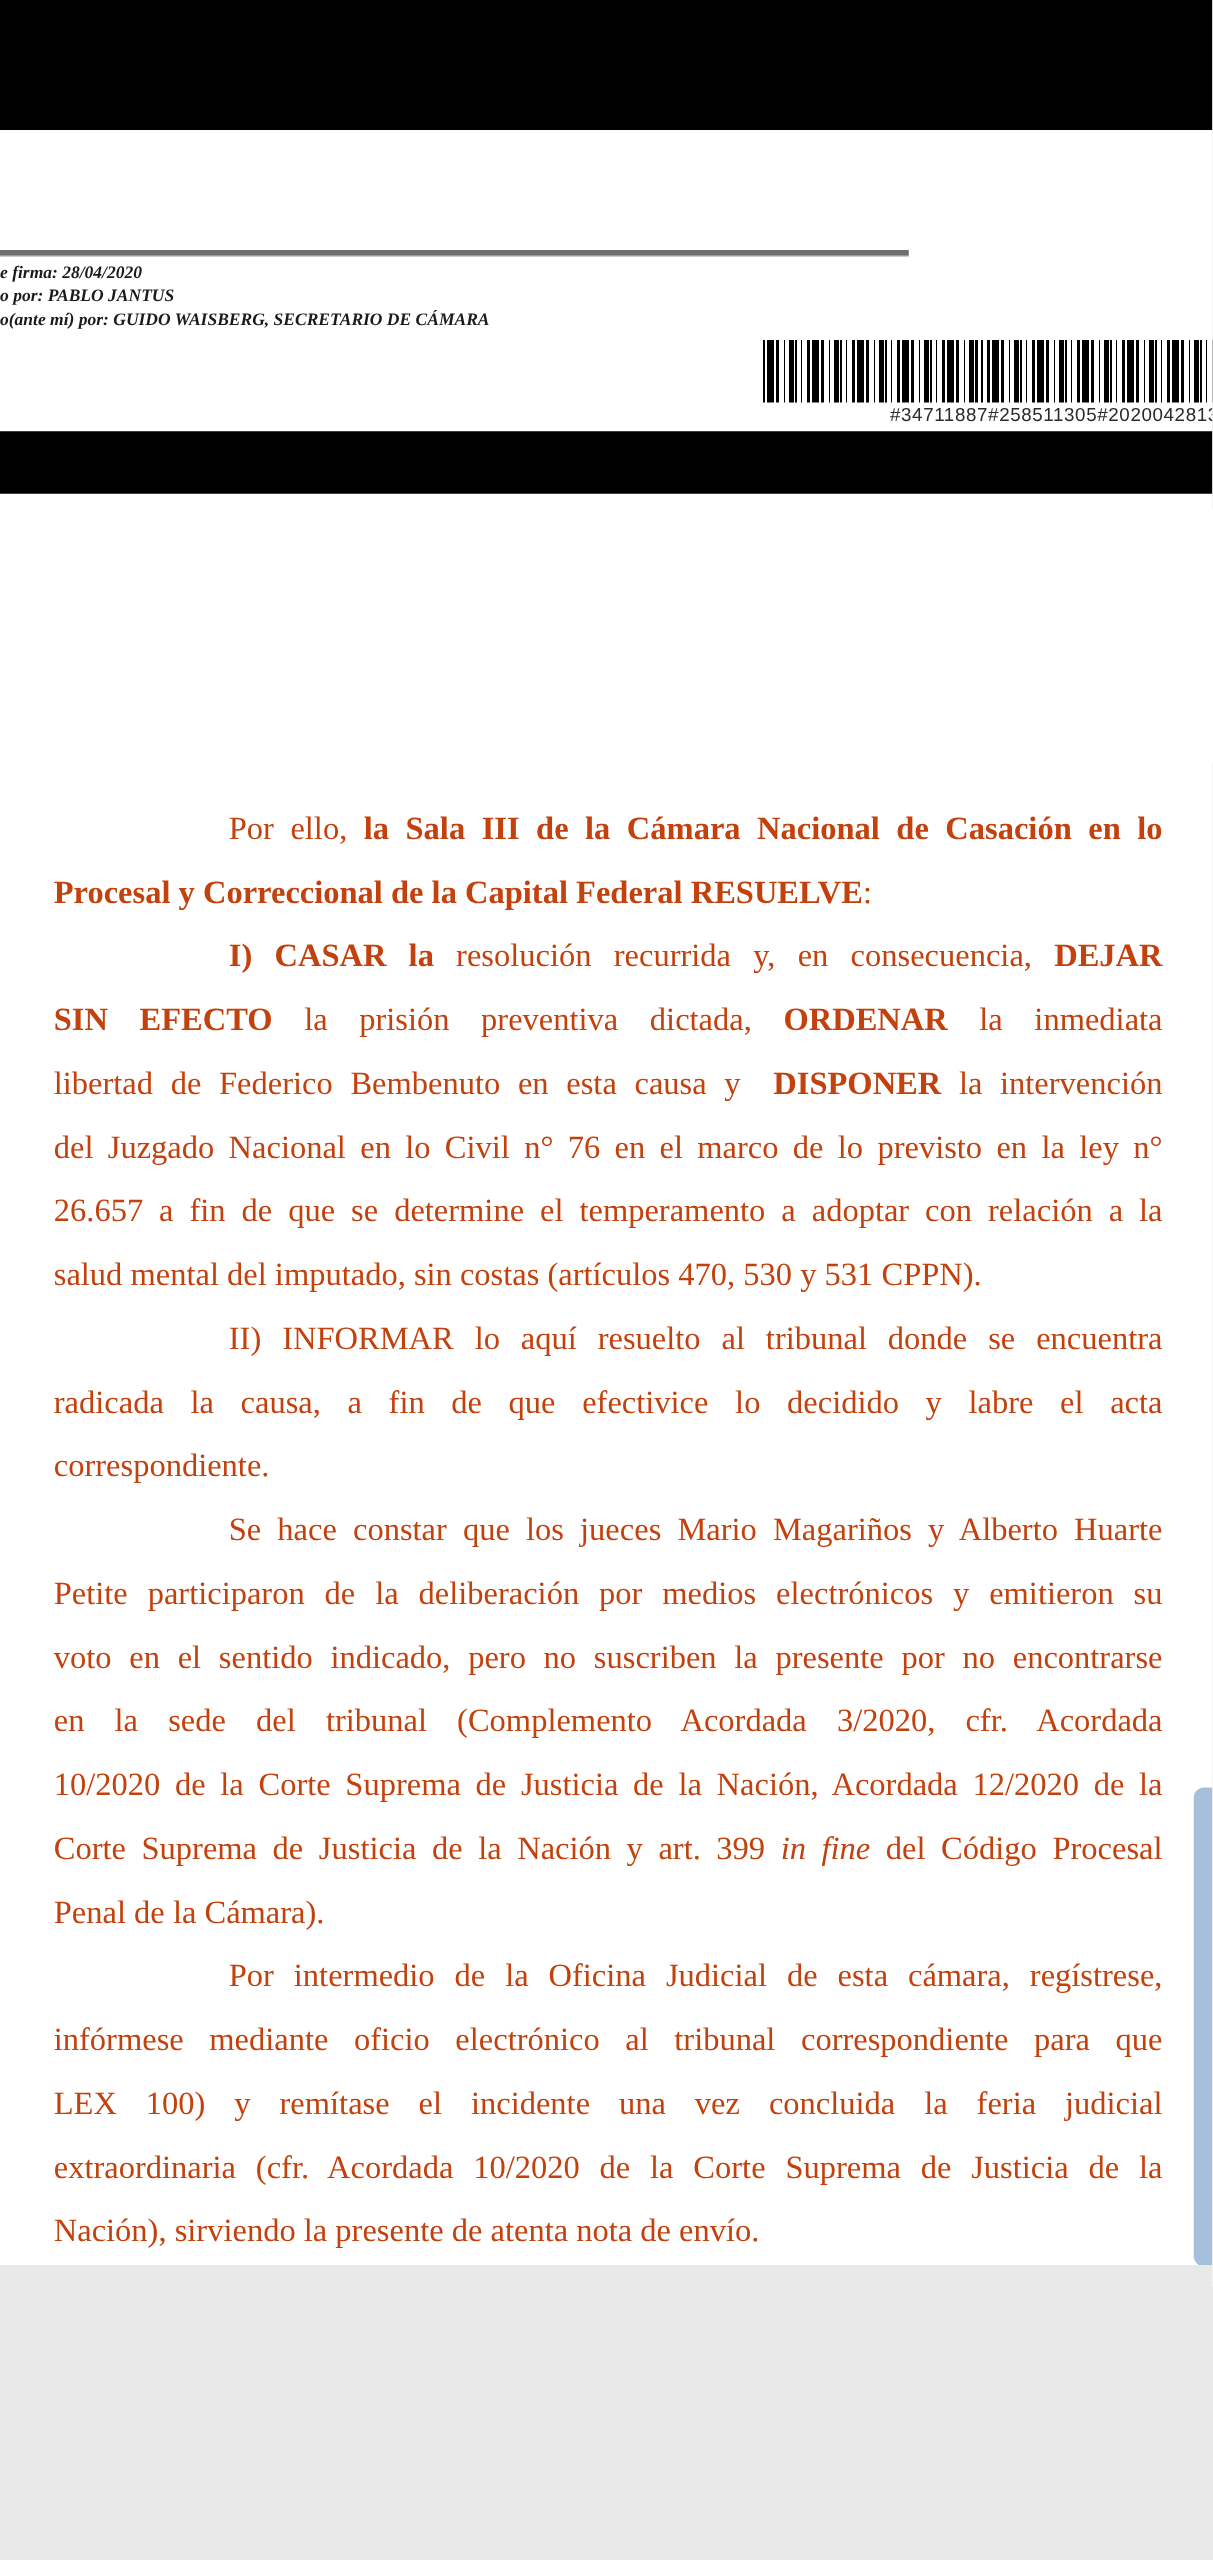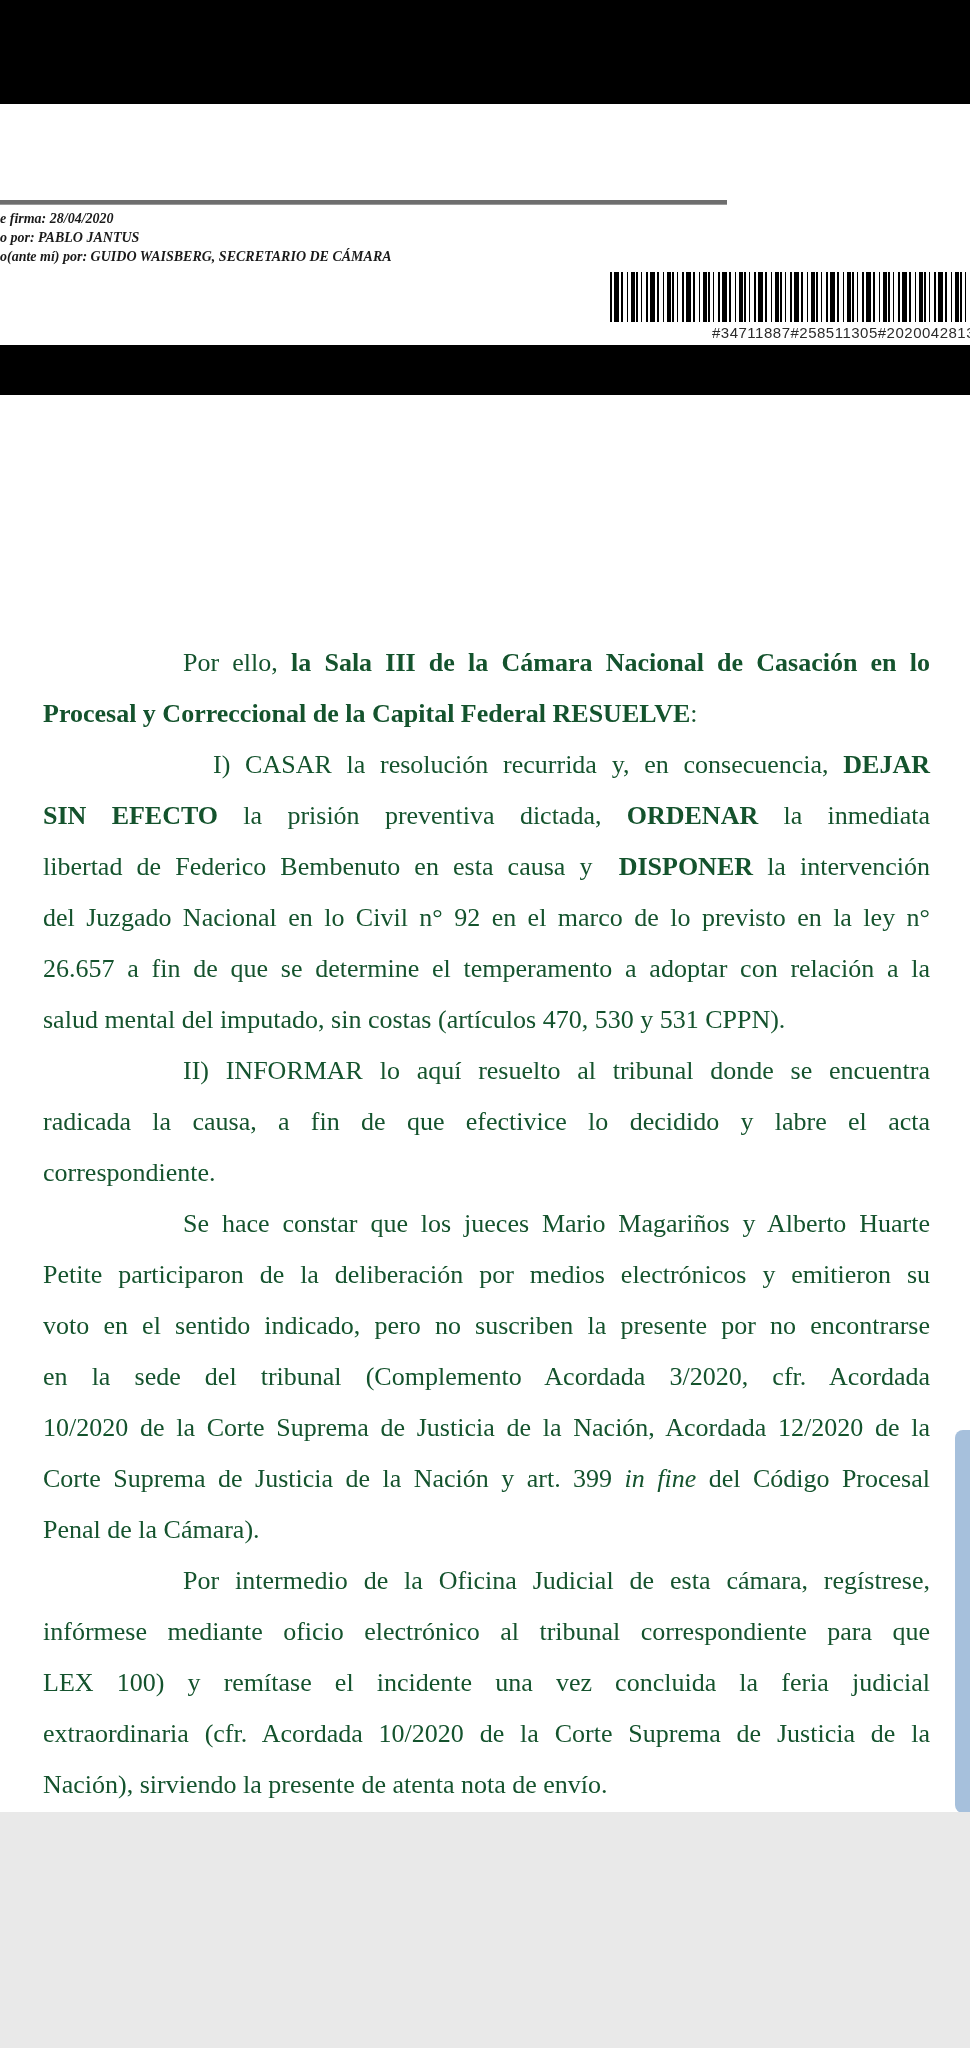--- a/index.html
+++ b/index.html
@@ -26,21 +26,21 @@
       #000 11px,#000 13px,#fff 13px,#fff 17px,
       #000 17px,#000 18px,#fff 18px,#fff 21px,
       #000 21px,#000 25px,#fff 25px,#fff 26px,
       #000 26px,#000 28px,#fff 28px,#fff 31px,
       #000 31px,#000 32px,#fff 32px,#fff 36px); }
   .barcode-num { position:absolute; left:712px; top:324px; width:300px;
     font-family:"Liberation Sans", sans-serif; font-size:15px; letter-spacing:0.5px;
     color:#2b2b2b; white-space:nowrap; }
 
   .doc-body { position:absolute; left:43px; top:637px; width:887px;
-    font-size:26px; line-height:51px; color:#14532d; }
+    font-size:26px; line-height:51px; color:#c2410c; }
   .tline { text-align:justify; text-align-last:justify; }
   .tline.tlast { text-align-last:left; }
   .tline.tindent { text-indent:140px; }
 
   .sig-name { position:absolute; left:193px; top:1972px;
     font-size:30px; color:#1c1c1c; white-space:nowrap; }
 
   .scroll-tab { position:absolute; right:0; top:1430px; width:15px; height:383px;
     background:#a6c0dc; border-radius:8px 0 0 8px; }
 </style>
@@ -60,24 +60,24 @@
   </div>
 
   <div class="barcode"></div>
   <div class="barcode-num">#34711887#258511305#2020042813</div>
 
   <div class="bar sep-bar"></div>
 
   <div class="doc-body">
       <div class="tline tindent"><span>Por ello, </span><span style="font-weight: bold;">la Sala III de la Cámara Nacional de Casación en lo</span></div>
       <div class="tline tlast"><span style="font-weight: bold;">Procesal y Correccional de la Capital Federal RESUELVE</span><span>:</span></div>
-      <div class="tline tindent"><span style="font-weight: normal; margin-left: 30px;">I) CASAR la</span><span> resolución recurrida y, en consecuencia, </span><span style="font-weight: bold; margin-top: 48px;">DEJAR</span></div>
+      <div class="tline tindent"><span style="font-weight: bold;">I) CASAR la</span><span> resolución recurrida y, en consecuencia, </span><span style="font-weight: bold; margin-top: 48px;">DEJAR</span></div>
       <div class="tline"><span style="font-weight: bold;">SIN EFECTO</span><span> la prisión preventiva dictada, </span><span style="font-weight: bold;">ORDENAR</span><span> la inmediata</span></div>
       <div class="tline"><span>libertad de Federico Bembenuto en esta causa y </span><span style="font-weight: bold; margin-left: 12px;">DISPONER</span><span> la intervención</span></div>
-      <div class="tline"><span>del Juzgado Nacional en lo Civil n° 92 en el marco de lo previsto en la ley n°</span></div>
+      <div class="tline"><span>del Juzgado Nacional en lo Civil n° 76 en el marco de lo previsto en la ley n°</span></div>
       <div class="tline"><span>26.657 a fin de que se determine el temperamento a adoptar con relación a la</span></div>
       <div class="tline tlast"><span>salud mental del imputado, sin costas (artículos 470, 530 y 531 CPPN).</span></div>
       <div class="tline tindent"><span style="font-weight: normal;">II) INFORMAR</span><span> lo aquí resuelto al tribunal donde se encuentra</span></div>
       <div class="tline"><span>radicada la causa, a fin de que efectivice lo decidido y labre el acta</span></div>
       <div class="tline tlast"><span>correspondiente.</span></div>
       <div class="tline tindent"><span>Se hace constar que los jueces Mario Magariños y Alberto Huarte</span></div>
       <div class="tline"><span>Petite participaron de la deliberación por medios electrónicos y emitieron su</span></div>
       <div class="tline"><span>voto en el sentido indicado, pero no suscriben la presente por no encontrarse</span></div>
       <div class="tline"><span>en la sede del tribunal (Complemento Acordada 3/2020, cfr. Acordada</span></div>
       <div class="tline"><span>10/2020 de la Corte Suprema de Justicia de la Nación, Acordada 12/2020 de la</span></div>

